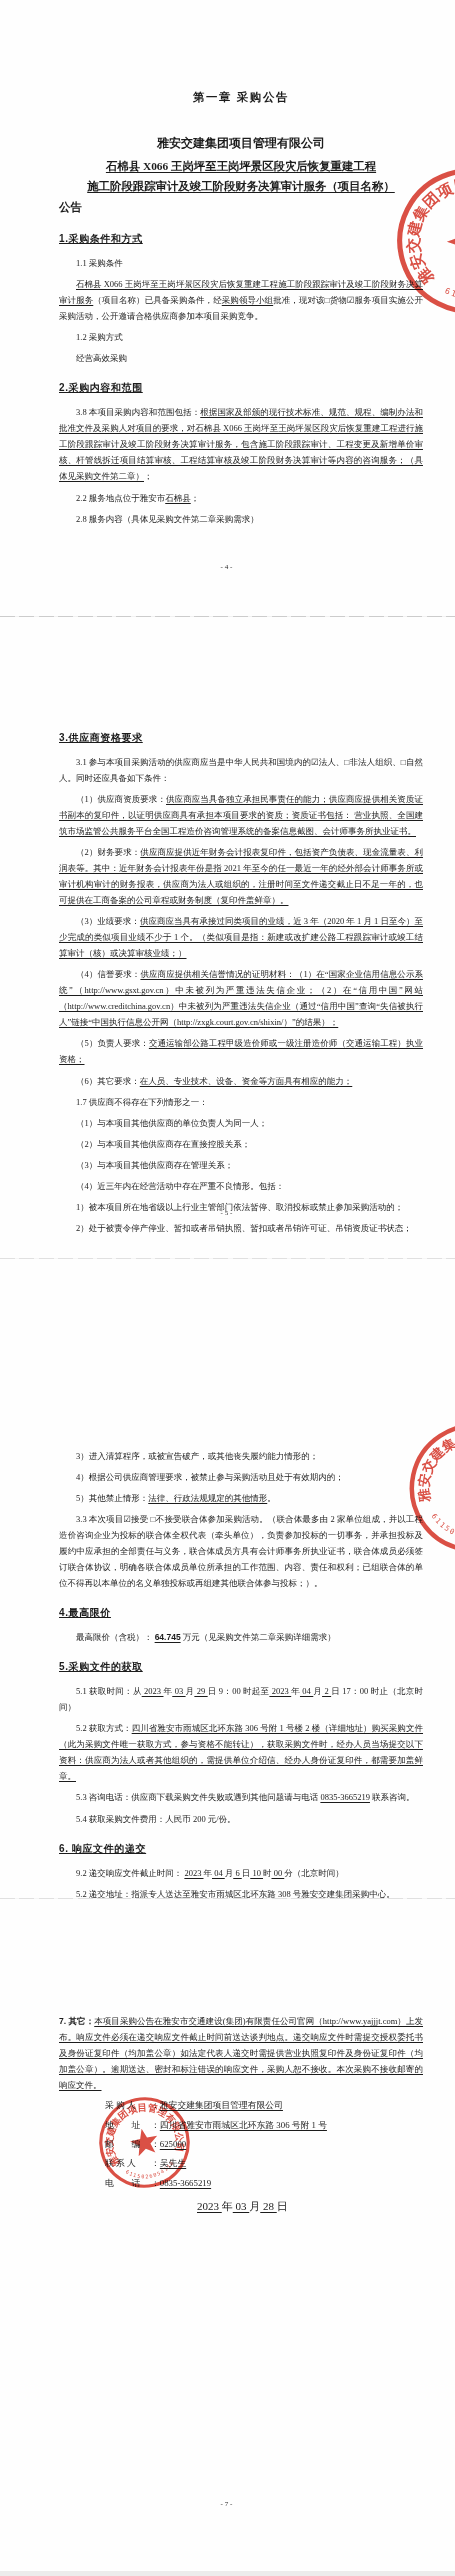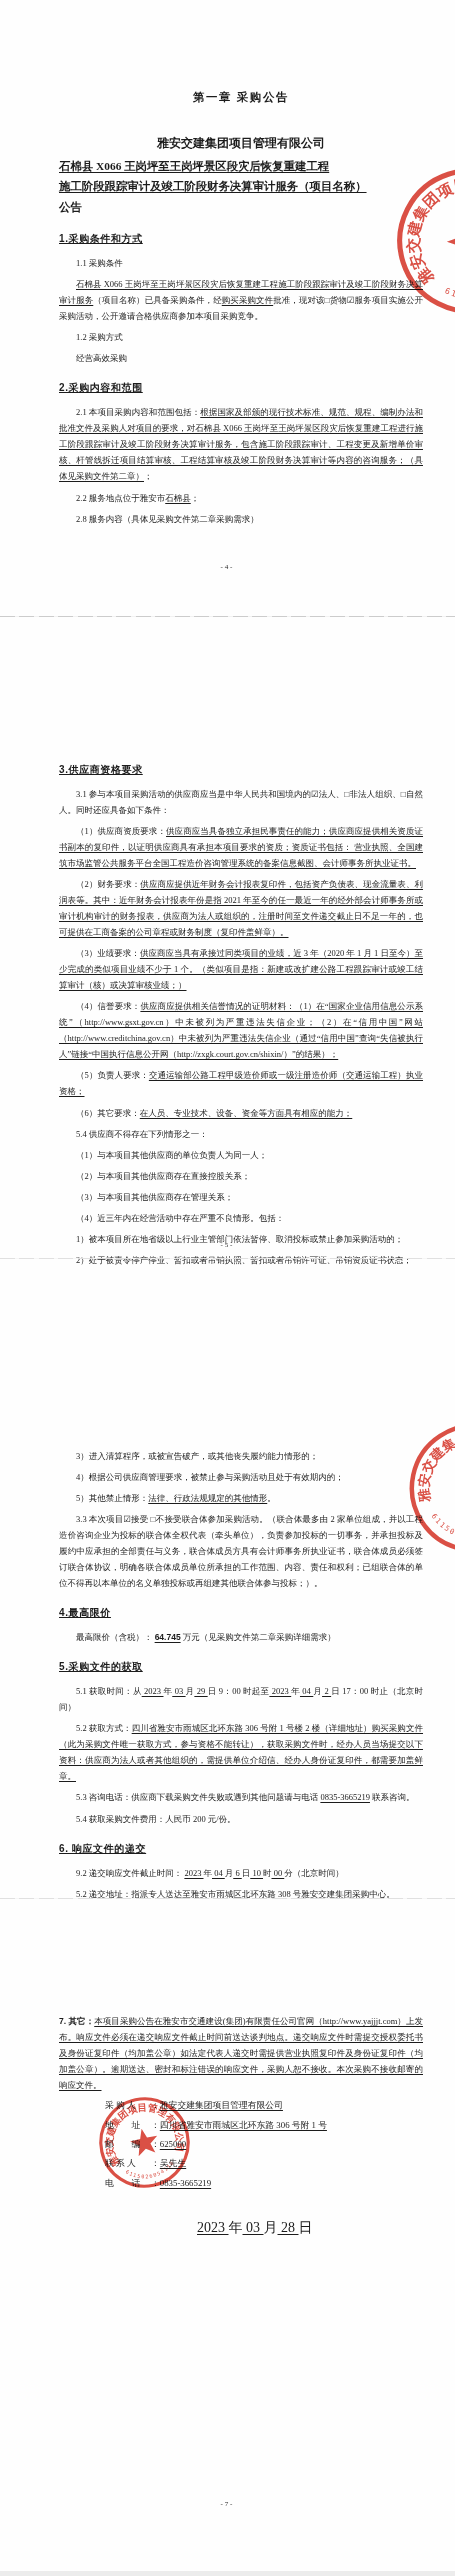--- a/index.html
+++ b/index.html
@@ -1,35 +1,35 @@
 <!DOCTYPE html>
 <html style="font-size:9px"><head>
 <meta charset="utf-8">
 <style>
   html,body{margin:0;padding:0;background:#ffffff;}
   #scan{position:relative;width:456px;height:2576px;background:#fefefe;overflow:hidden;
         font-family:"Liberation Serif","DejaVu Serif",serif;color:#1c1c1c;}
   .page{position:absolute;left:0;width:453px;background:#fefefe;box-sizing:border-box;
         padding-left:59px;padding-right:30px;}
   #page-1{top:0;height:617px;padding-top:90px;}
-  #page-2{top:649px;height:642px;padding-top:99px;}
+  #page-2{top:617px;height:642px;padding-top:99px;}
   #page-3{top:1328px;height:641px;padding-top:120px;}
   #page-4{top:1899px;height:677px;padding-top:114px;}
 
   .chapter-title{text-align:center;font-size:11.4px;font-weight:bold;letter-spacing:1.7px;margin:0 0 30px;}
   .company-title{text-align:center;font-size:12px;font-weight:bold;margin:0 0 6.8px;}
-  .project-title{text-align:left;font-size:11.4px;font-weight:bold;margin:0 0 5.7px;}
+  .project-title{text-align:center;font-size:11.4px;font-weight:bold;margin:0 0 5.7px;}
   .announce-title{text-align:left;font-size:11.4px;font-weight:bold;margin:0 0 17px;}
   .section-heading{font-family:"Liberation Sans","DejaVu Sans",sans-serif;font-size:10px;
                    font-weight:bold;margin:15px 0 9px;letter-spacing:0.6px;text-decoration:underline;}
   .paragraph{font-size:8.5px;line-height:16px;margin:0 0 5.1px;text-indent:2em;text-align:justify;}
   .no-indent{text-indent:0;}
   .contact-row{font-size:8.8px;line-height:15.4px;margin:0 0 4px;padding-left:46px;}
   .contact-label{display:inline-block;min-width:46px;}
-  .date-line{margin-top:28px;padding-left:138px;font-size:14px;}
+  .date-line{margin-top:8px;padding-left:138px;font-size:11px;}
   .u{text-decoration:underline;text-underline-offset:2.3px;text-decoration-thickness:0.6px;}
   .b{font-family:"Liberation Sans","DejaVu Sans",sans-serif;font-weight:bold;}
   .page-number{position:absolute;left:0;right:0;text-align:center;font-size:7.1px;color:#2b2b2b;}
   #page-1 .page-number{top:563px;}
   #page-2 .page-number{top:592px;}
   #page-3 .page-number{top:613px;transform:translateX(50px);}
   #page-4 .page-number{top:601px;}
 
   .page-divider{position:absolute;left:0;width:456px;height:1.1px;
     background:repeating-linear-gradient(90deg,#cccccc 0 15px,#f2f2f2 15px 19.4px);}
@@ -48,39 +48,39 @@
 
 <div id="scan">
   <div class="page" id="page-1">
       <div class="chapter-title"><span>第一章  采购公告</span></div>
       <div class="company-title"><span>雅安交建集团项目管理有限公司</span></div>
       <div class="project-title"><span class="u">石棉县 X066 王岗坪至王岗坪景区段灾后恢复重建工程</span></div>
       <div class="project-title"><span class="u">施工阶段跟踪审计及竣工阶段财务决算审计服务（项目名称）</span></div>
       <div class="announce-title"><span>公告</span></div>
       <div class="section-heading"><span>1.采购条件和方式</span></div>
       <div class="paragraph"><span>1.1 采购条件</span></div>
-      <div class="paragraph"><span class="u">石棉县 X066 王岗坪至王岗坪景区段灾后恢复重建工程施工阶段跟踪审计及竣工阶段财务决算审计服务</span><span>（项目名称）已具备采购条件，经</span><span class="u">购买采购文件</span><span>批准，现对该□货物☑服务项目实施公开采购活动，公开邀请合格供应商参加本项目采购竞争。</span></div>
+      <div class="paragraph"><span class="u">石棉县 X066 王岗坪至王岗坪景区段灾后恢复重建工程施工阶段跟踪审计及竣工阶段财务决算审计服务</span><span>（项目名称）已具备采购条件，经</span><span class="u">采购领导小组</span><span>批准，现对该□货物☑服务项目实施公开采购活动，公开邀请合格供应商参加本项目采购竞争。</span></div>
       <div class="paragraph"><span>1.2 采购方式</span></div>
       <div class="paragraph"><span>经营高效采购</span></div>
       <div class="section-heading"><span>2.采购内容和范围</span></div>
-      <div class="paragraph"><span>2.1 本项目采购内容和范围包括：</span><span class="u">根据国家及部颁的现行技术标准、规范、规程、编制办法和批准文件及采购人对项目的要求，对石棉县 X066 王岗坪至王岗坪景区段灾后恢复重建工程进行施工阶段跟踪审计及竣工阶段财务决算审计服务，包含施工阶段跟踪审计、工程变更及新增单价审核、杆管线拆迁项目结算审核、工程结算审核及竣工阶段财务决算审计等内容的咨询服务；（具体见采购文件第二章）</span><span>；</span></div>
+      <div class="paragraph"><span>3.8 本项目采购内容和范围包括：</span><span class="u">根据国家及部颁的现行技术标准、规范、规程、编制办法和批准文件及采购人对项目的要求，对石棉县 X066 王岗坪至王岗坪景区段灾后恢复重建工程进行施工阶段跟踪审计及竣工阶段财务决算审计服务，包含施工阶段跟踪审计、工程变更及新增单价审核、杆管线拆迁项目结算审核、工程结算审核及竣工阶段财务决算审计等内容的咨询服务；（具体见采购文件第二章）</span><span>；</span></div>
       <div class="paragraph"><span>2.2 服务地点位于雅安市</span><span class="u">石棉县</span><span>；</span></div>
       <div class="paragraph"><span>2.8 服务内容（具体见采购文件第二章采购需求）</span></div>
       <div class="page-number">- 4 -</div>
     </div>
   <div class="page" id="page-2">
       <div class="section-heading"><span>3.供应商资格要求</span></div>
       <div class="paragraph"><span>3.1 参与本项目采购活动的供应商应当是中华人民共和国境内的☑法人、□非法人组织、□自然人。同时还应具备如下条件：</span></div>
       <div class="paragraph"><span>（1）供应商资质要求：</span><span class="u">供应商应当具备独立承担民事责任的能力；供应商应提供相关资质证书副本的复印件，以证明供应商具有承担本项目要求的资质；资质证书包括： 营业执照、全国建筑市场监管公共服务平台全国工程造价咨询管理系统的备案信息截图、会计师事务所执业证书。</span></div>
       <div class="paragraph"><span>（2）财务要求：</span><span class="u">供应商应提供近年财务会计报表复印件，包括资产负债表、现金流量表、利润表等。其中：近年财务会计报表年份是指 2021 年至今的任一最近一年的经外部会计师事务所或审计机构审计的财务报表，供应商为法人或组织的，注册时间至文件递交截止日不足一年的，也可提供在工商备案的公司章程或财务制度（复印件盖鲜章）。</span></div>
       <div class="paragraph"><span>（3）业绩要求：</span><span class="u">供应商应当具有承接过同类项目的业绩，近 3 年（2020 年 1 月 1 日至今）至少完成的类似项目业绩不少于 1 个。（类似项目是指：新建或改扩建公路工程跟踪审计或竣工结算审计（核）或决算审核业绩；）</span></div>
       <div class="paragraph"><span>（4）信誉要求：</span><span class="u">供应商应提供相关信誉情况的证明材料：（1）在“国家企业信用信息公示系统”（http://www.gsxt.gov.cn）中未被列为严重违法失信企业；（2）在“信用中国”网站（http://www.creditchina.gov.cn）中未被列为严重违法失信企业（通过“信用中国”查询“失信被执行人”链接“中国执行信息公开网（http://zxgk.court.gov.cn/shixin/）”的结果）；</span></div>
       <div class="paragraph"><span>（5）负责人要求：</span><span class="u">交通运输部公路工程甲级造价师或一级注册造价师（交通运输工程）执业资格；</span></div>
       <div class="paragraph"><span>（6）其它要求：</span><span class="u">在人员、专业技术、设备、资金等方面具有相应的能力；</span></div>
-      <div class="paragraph"><span>5.4 供应商不得存在下列情形之一：</span></div>
+      <div class="paragraph"><span>1.7 供应商不得存在下列情形之一：</span></div>
       <div class="paragraph"><span>（1）与本项目其他供应商的单位负责人为同一人；</span></div>
       <div class="paragraph"><span>（2）与本项目其他供应商存在直接控股关系；</span></div>
       <div class="paragraph"><span>（3）与本项目其他供应商存在管理关系；</span></div>
       <div class="paragraph"><span>（4）近三年内在经营活动中存在严重不良情形。包括：</span></div>
       <div class="paragraph"><span>1）被本项目所在地省级以上行业主管部门依法暂停、取消投标或禁止参加采购活动的；</span></div>
       <div class="paragraph"><span>2）处于被责令停产停业、暂扣或者吊销执照、暂扣或者吊销许可证、吊销资质证书状态；</span></div>
       <div class="page-number">- 5 -</div>
     </div>
   <div class="page" id="page-3">
       <div class="paragraph"><span>3）进入清算程序，或被宣告破产，或其他丧失履约能力情形的；</span></div>

